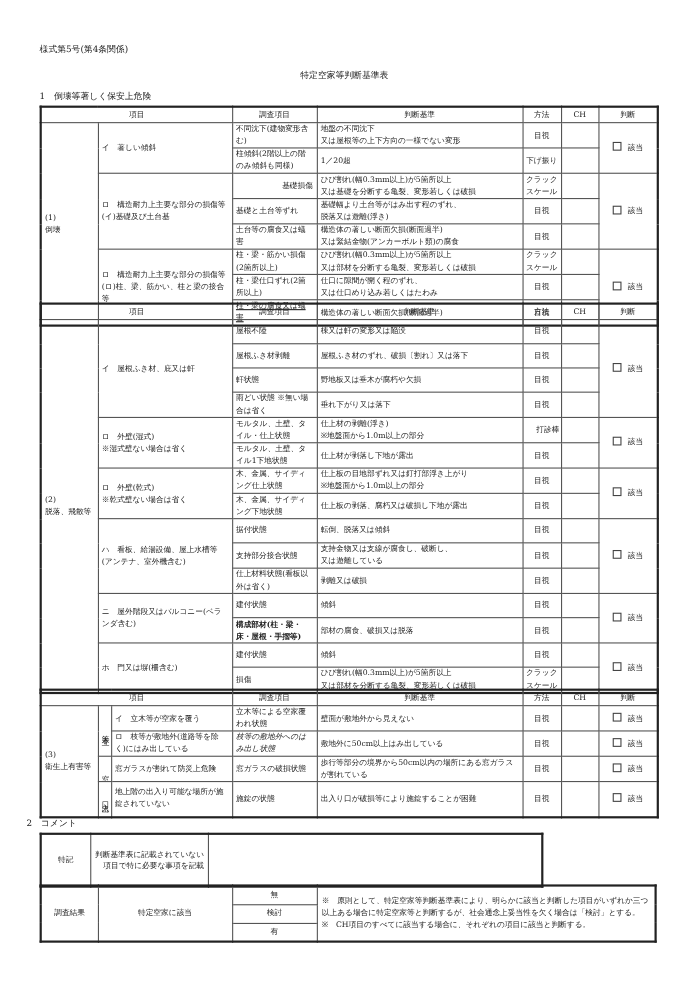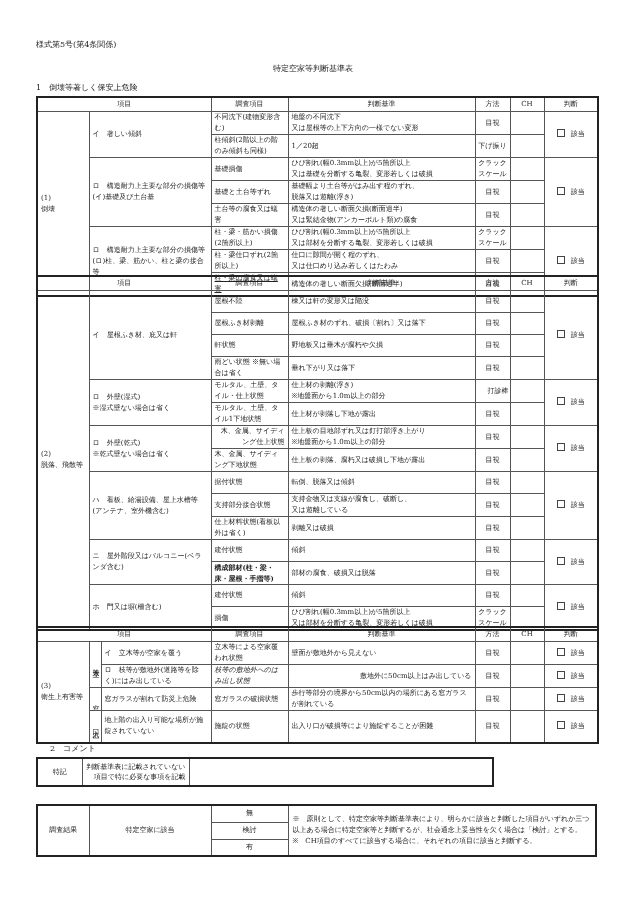--- a/index.html
+++ b/index.html
@@ -55,21 +55,21 @@
         <td class="c" rowspan="2"><span class="chk"></span><span>該当</span></td>
       </tr>
       <tr style="height: 22px;">
         <td style="white-space: normal;">柱傾斜(2階以上の階のみ傾斜も同様)</td>
         <td style="white-space: pre-wrap;">1／20超</td>
         <td class="c" style="white-space: normal; padding: 0px 1px;">下げ振り</td>
         <td></td>
       </tr>
       <tr style="height: 22px;">
         <td rowspan="3" style="white-space: pre-wrap;">ロ　構造耐力上主要な部分の損傷等　　　　(イ)基礎及び土台基</td>
-        <td style="white-space: normal;">基礎損傷</td>
+        <td style="white-space: normal; text-align: right;">基礎損傷</td>
         <td style="white-space: pre-wrap;">ひび割れ(幅0.3mm以上)が5箇所以上
 又は基礎を分断する亀裂、変形若しくは破損</td>
         <td class="c" style="white-space: normal; padding: 0px 1px;">クラックスケール</td>
         <td></td>
         <td class="c" rowspan="3"><span class="chk"></span><span>該当</span></td>
       </tr>
       <tr style="height: 22px;">
         <td style="white-space: normal;">基礎と土台等ずれ</td>
         <td style="white-space: pre-wrap;">基礎幅より土台等がはみ出す程のずれ、
 脱落又は遊離(浮き)</td>
@@ -171,21 +171,21 @@
       </tr>
       <tr style="height: 22px;">
         <td style="white-space: normal;">モルタル、土壁、タイル1下地状態</td>
         <td style="white-space: pre-wrap;">仕上材が剥落し下地が露出</td>
         <td class="c" style="white-space: normal; padding: 0px 1px;">目視</td>
         <td></td>
       </tr>
       <tr style="height: 22px;">
         <td rowspan="2" style="white-space: pre-wrap;">ロ　外壁(乾式)
 ※乾式壁ない場合は省く</td>
-        <td style="white-space: normal; text-align: right;">木、金属、サイディング仕上状態</td>
+        <td style="white-space: normal;">木、金属、サイディング仕上状態</td>
         <td style="white-space: pre-wrap;">仕上板の目地部ずれ又は釘打部浮き上がり
 ※地盤面から1.0m以上の部分</td>
         <td class="c" style="white-space: normal; padding: 0px 1px;">目視</td>
         <td></td>
         <td class="c" rowspan="2"><span class="chk"></span><span>該当</span></td>
       </tr>
       <tr style="height: 22px;">
         <td style="white-space: normal;">木、金属、サイディング下地状態</td>
         <td style="white-space: pre-wrap;">仕上板の剥落、腐朽又は破損し下地が露出</td>
         <td class="c" style="white-space: normal; padding: 0px 1px;">目視</td>
@@ -273,21 +273,21 @@
         <td style="white-space: normal;">イ　立木等が空家を覆う</td>
         <td style="white-space: normal;">立木等による空家覆われ状態</td>
         <td style="white-space: normal;">壁面が敷地外から見えない</td>
         <td class="c">目視</td>
         <td></td>
         <td class="c" rowspan="1"><span class="chk"></span><span>該当</span></td>
       </tr>
       <tr style="height: 22px;">
         <td style="white-space: normal;">ロ　枝等が敷地外(道路等を除く)にはみ出している</td>
         <td style="white-space: normal; font-style: italic;">枝等の敷地外へのはみ出し状態</td>
-        <td style="white-space: normal; text-align: right;">敷地外に50cm以上はみ出している</td>
+        <td style="white-space: normal;">敷地外に50cm以上はみ出している</td>
         <td class="c">目視</td>
         <td></td>
         <td class="c" rowspan="1"><span class="chk"></span><span>該当</span></td>
       </tr>
       <tr style="height: 22px;">
         <td class="vert">窓</td>
         <td style="white-space: normal;">窓ガラスが割れて防災上危険</td>
         <td style="white-space: normal;">窓ガラスの破損状態</td>
         <td style="white-space: normal;">歩行等部分の境界から50cm以内の場所にある窓ガラスが割れている</td>
         <td class="c">目視</td>
@@ -299,30 +299,30 @@
         <td style="white-space: normal;">地上階の出入り可能な場所が施錠されていない</td>
         <td style="white-space: normal;">施錠の状態</td>
         <td style="white-space: normal;">出入り口が破損等により施錠することが困難</td>
         <td class="c">目視</td>
         <td></td>
         <td class="c" rowspan="1"><span class="chk"></span><span>該当</span></td>
       </tr>
     </tbody>
 </table>
 
-<div class="txt" style="left:50px;top:744px;">2　コメント</div>
+<div class="txt" style="left:24px;top:744px;">2　コメント</div>
 
 <table class="tbl" style="left:36px;top:757px;width:458px;">
   <colgroup>
       <col style="width:45px">
       <col style="width:107px">
       <col>
     </colgroup>
   <tbody>
-      <tr style="height:28px;">
+      <tr style="height:48px;">
     <td class="c">特記</td>
     <td style="white-space:normal;line-height:10px;text-align:right;">判断基準表に記載されていない項目で特に必要な事項を記載</td>
     <td></td>
   </tr>
 </tbody>
   </table>
 
 <table class="tbl" style="left:36px;top:804px;width:561px;">
   <colgroup>
       <col style="width:52px">

